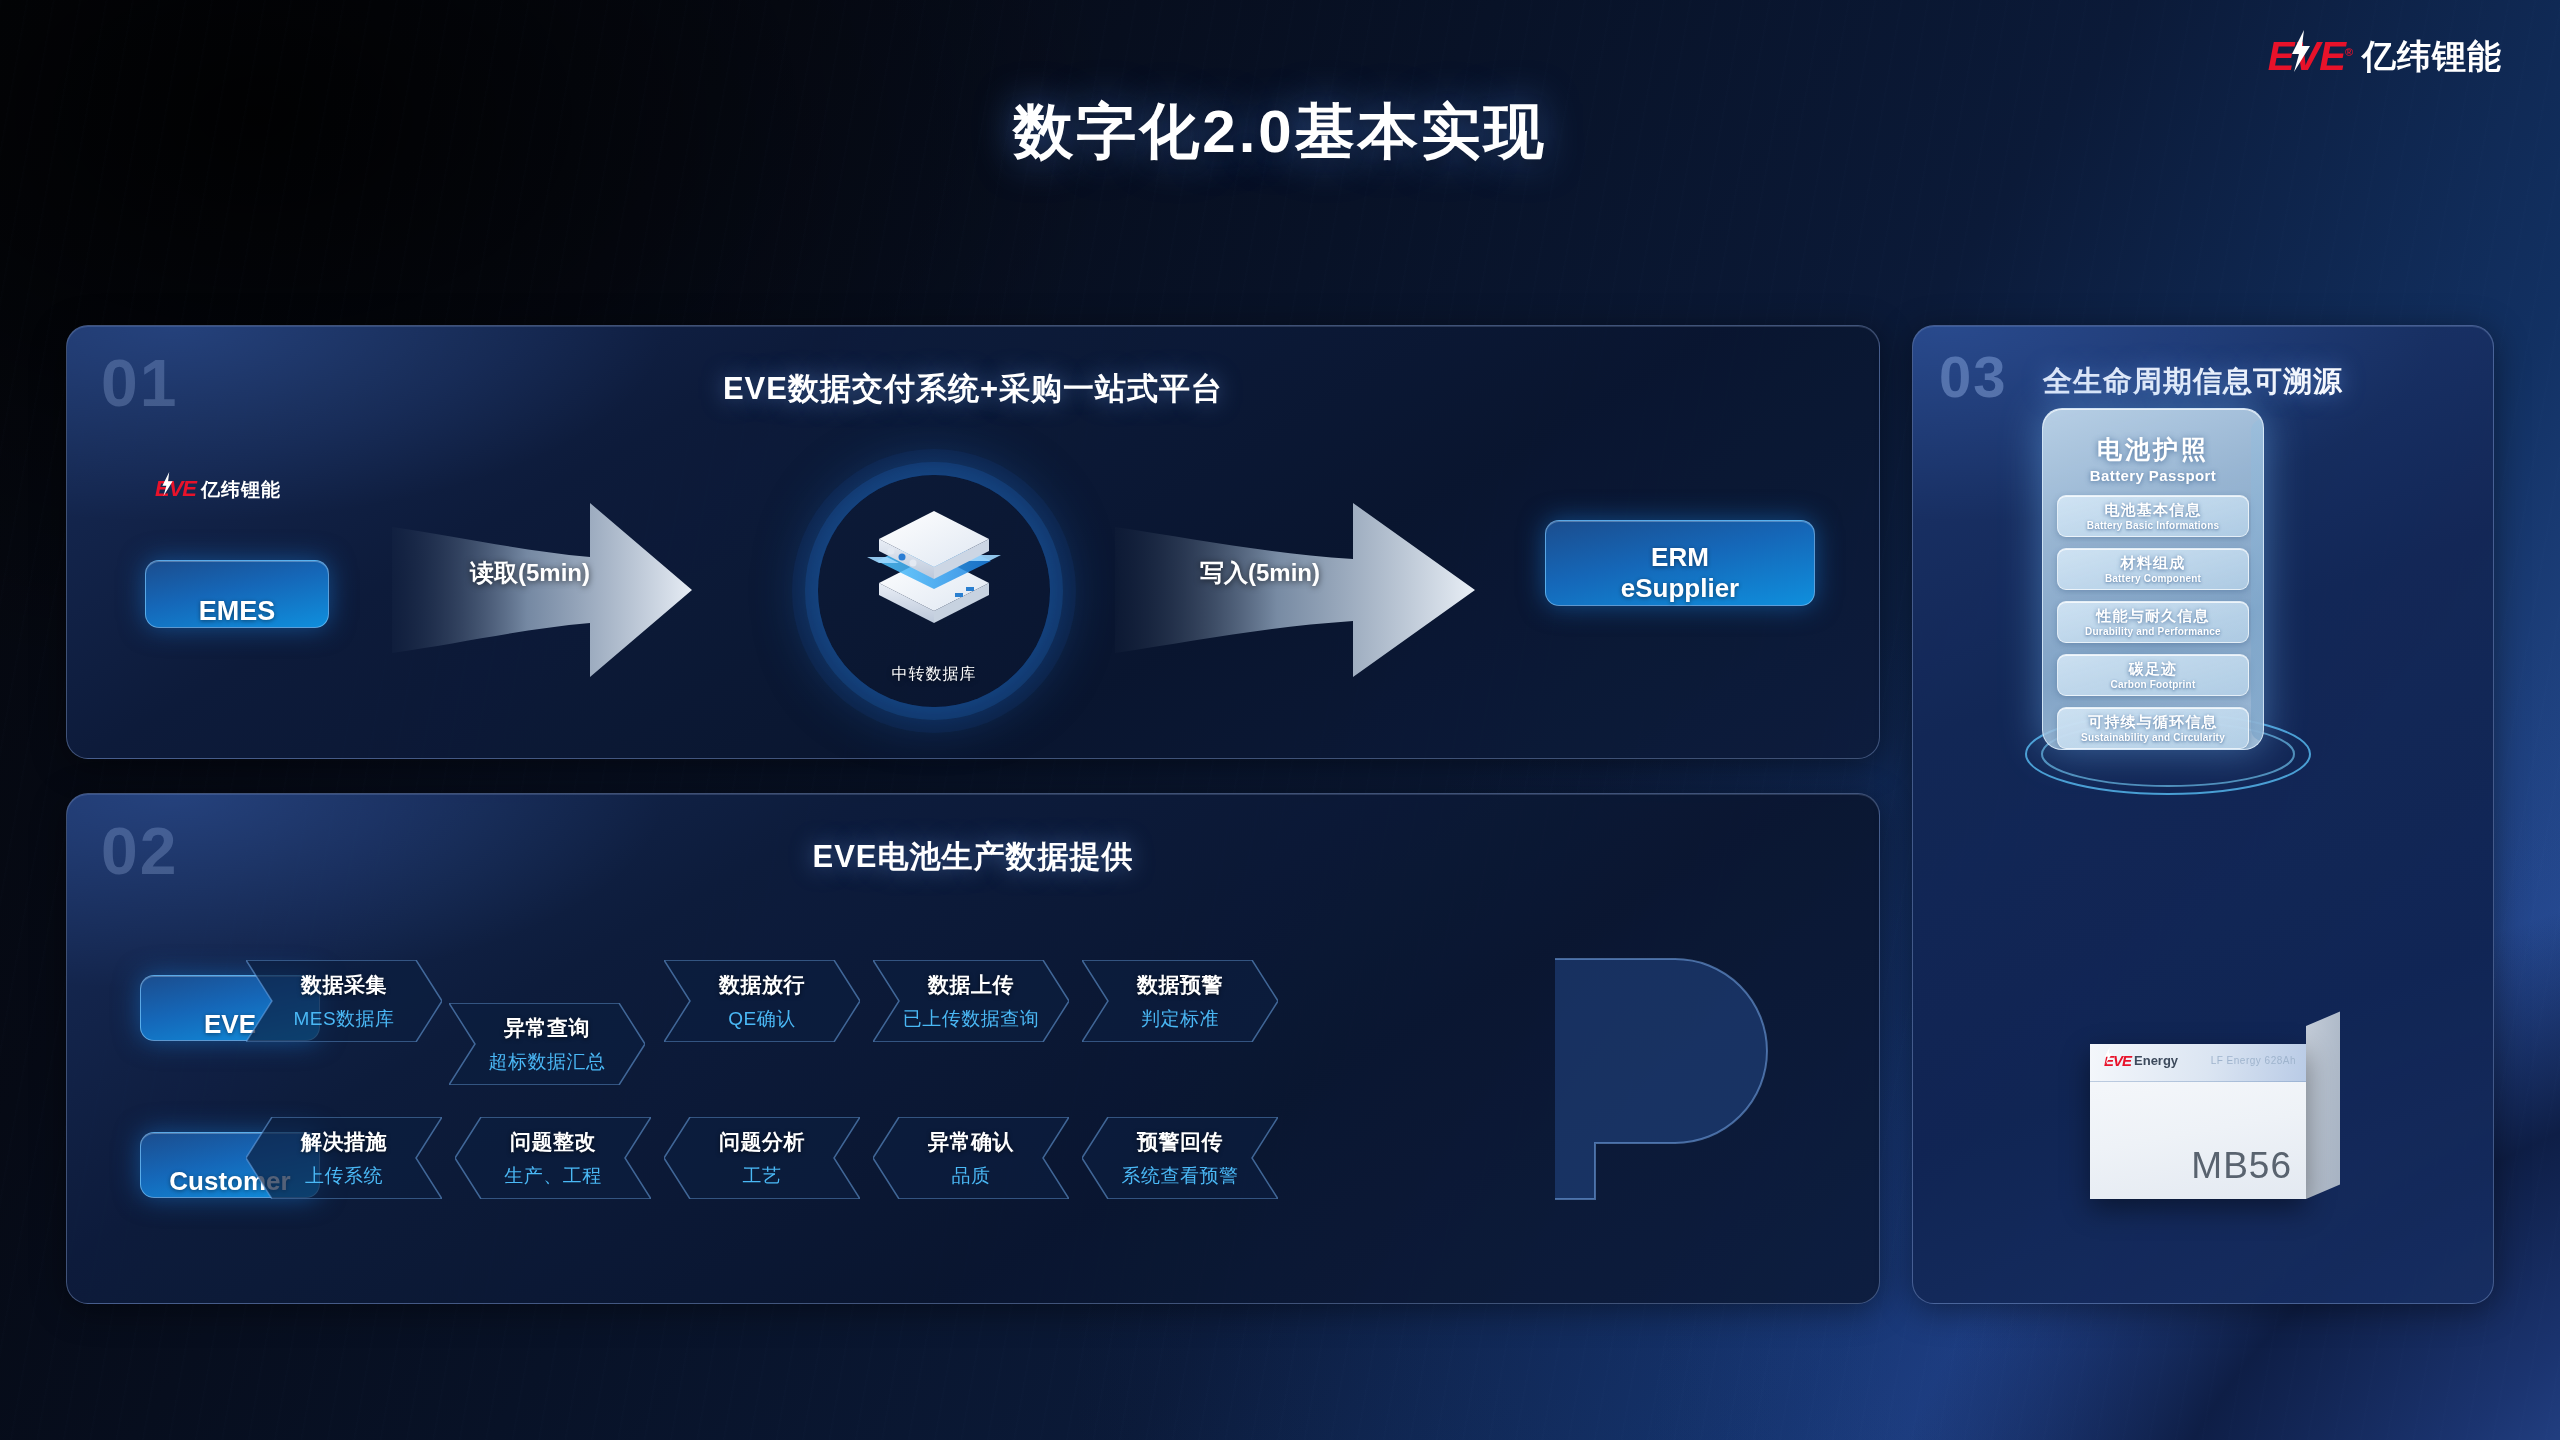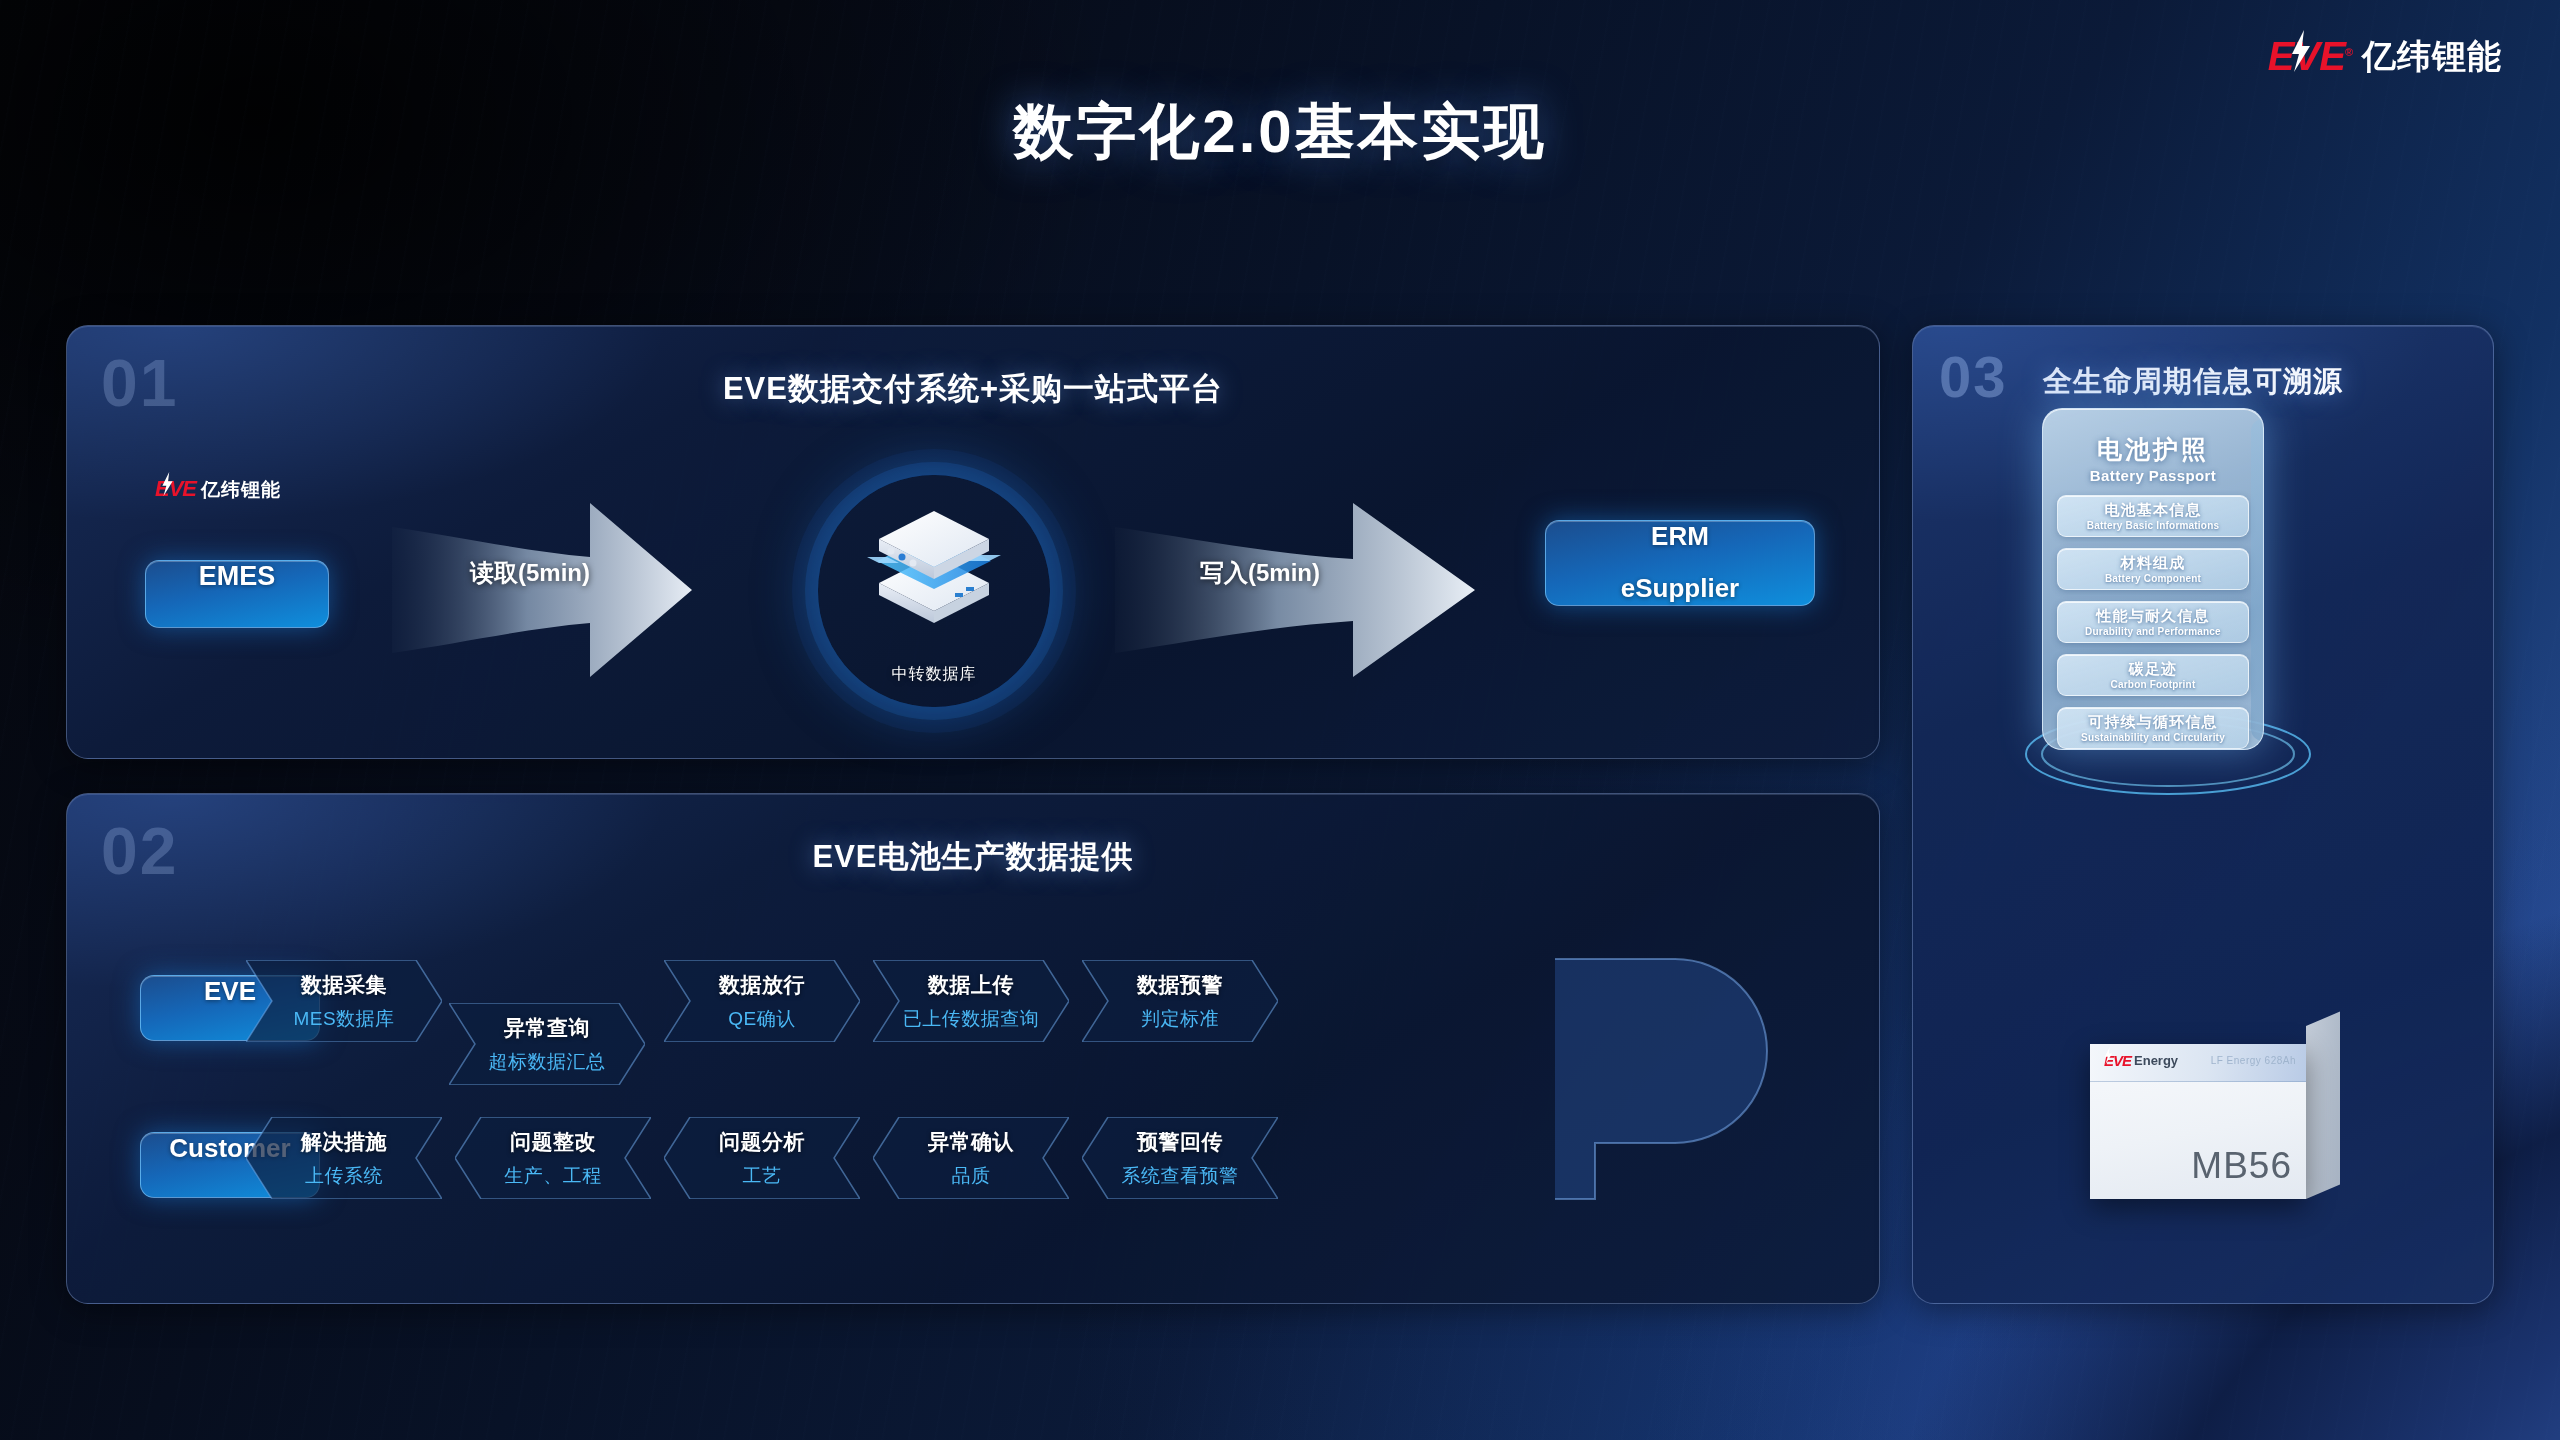--- a/index.html
+++ b/index.html
@@ -53,25 +53,25 @@
     color:rgba(176,196,230,.30);letter-spacing:2px;line-height:1;font-family:"Liberation Sans",sans-serif;}
   #panel-03 .panel-num{color:rgba(176,200,240,.42);left:26px;top:22px;font-size:58px;}
   .panel-title{position:absolute;top:42px;color:#fff;font-size:31px;font-weight:bold;letter-spacing:1px;
     text-shadow:0 0 22px rgba(120,175,255,.5);}
   #panel-01 .panel-title{left:0;right:0;text-align:center;}
   #panel-02 .panel-title{left:0;right:0;text-align:center;}
   #panel-03 .panel-title{left:130px;top:36px;font-size:29px;}
 
   
   .node-box{position:absolute;border-radius:14px;display:flex;flex-direction:column;
-    align-items:center;justify-content:space-between;color:#fff;font-weight:bold;
+    align-items:center;justify-content:flex-end;color:#fff;font-weight:bold;
     background:linear-gradient(168deg,#1b4d8e 0%, #1567b8 45%, #0f8fdd 100%);
     border:1px solid rgba(150,210,255,.55);
     box-shadow:0 0 26px rgba(25,120,210,.55), inset 0 1px 0 rgba(255,255,255,.25);
-    text-shadow:0 1px 4px rgba(0,0,0,.45);gap:12px;}
+    text-shadow:0 1px 4px rgba(0,0,0,.45);}
   #node-emes{left:145px;top:560px;width:184px;height:68px;font-size:27px;}
   #node-erm{left:1545px;top:520px;width:270px;height:86px;font-size:26px;line-height:1.22;}
   #node-eve{left:140px;top:975px;width:180px;height:66px;font-size:26px;}
   #node-customer{left:140px;top:1132px;width:180px;height:66px;font-size:26px;}
 
   .mini-logo{position:absolute;display:flex;align-items:center;gap:5px;}
   #emes-logo{left:155px;top:478px;}
   .mini-logo .eve-mark{font-size:22px;}
   .mini-logo .brand-cn{font-size:19px;}
 

